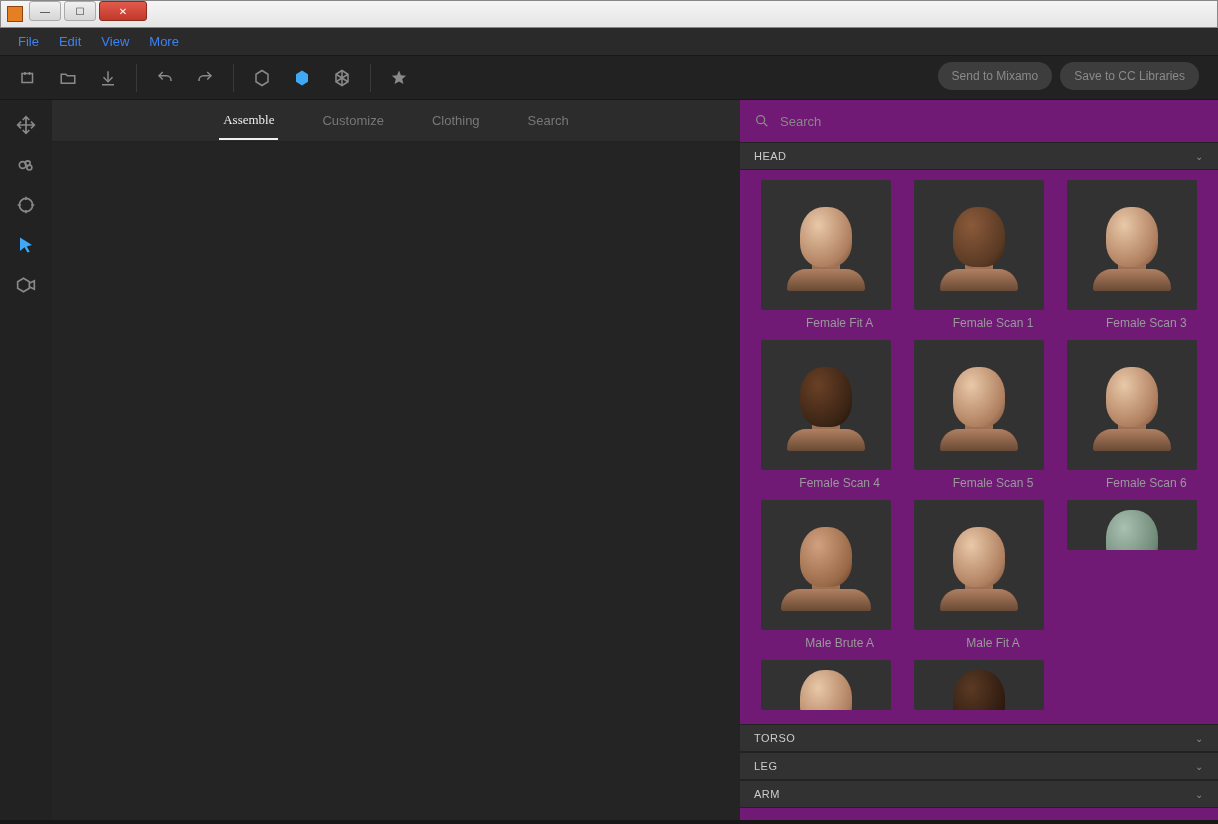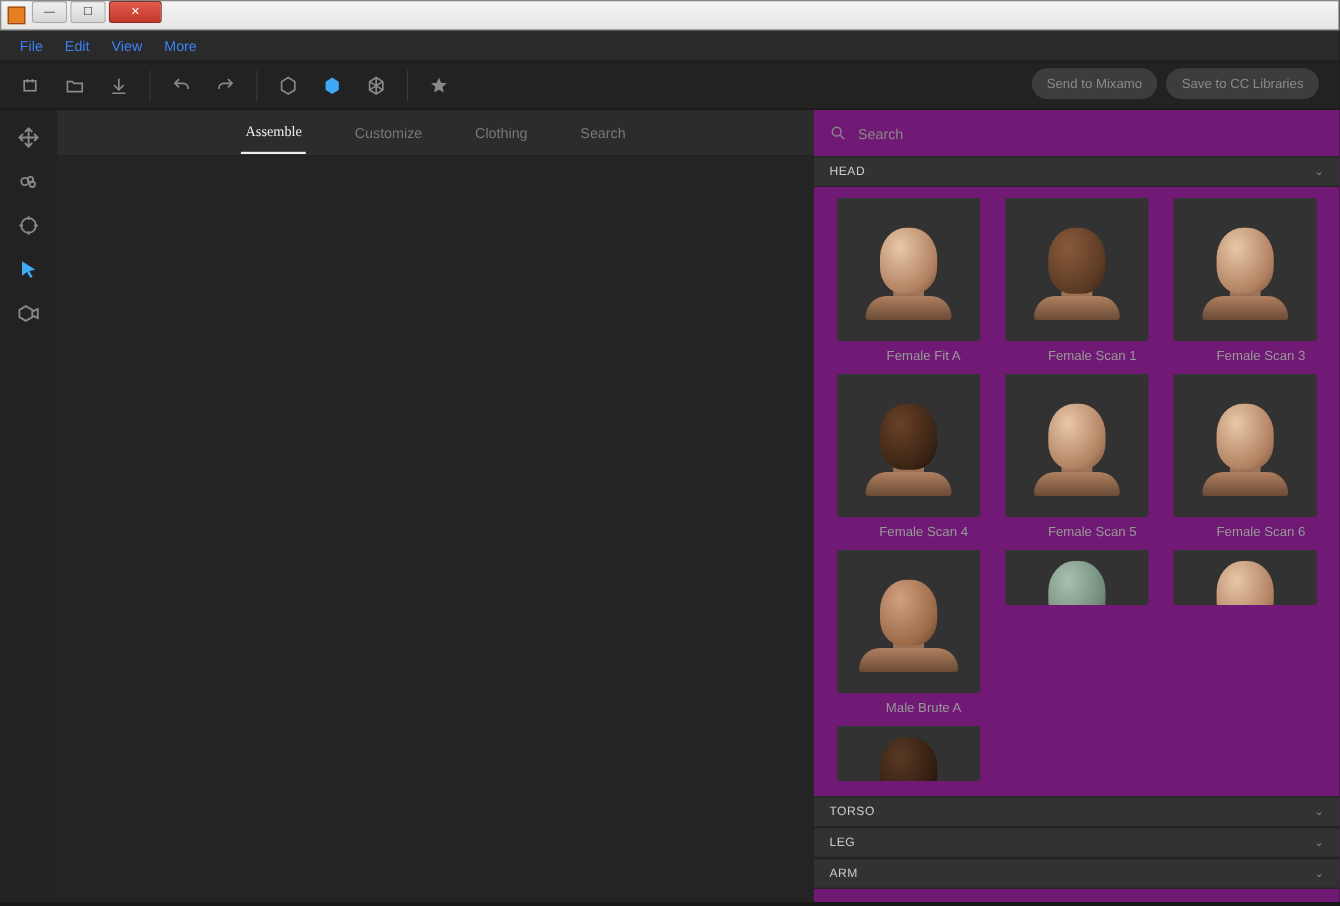--- a/index.html
+++ b/index.html
@@ -274,20 +274,30 @@
         <div class="asset">
           <div class="thumb">
               <div class="head3d">
                 <div class="neck"></div>
                 <div class="shoulder" style="width:90px;left:-15px"></div>
                 <div class="skull" style="background:radial-gradient(ellipse at 35% 30%,#d0a080,#9a6a48 70%,#5a3a22 100%)"></div>
               </div>
             </div>
           <div class="asset-label">Male Brute A</div>
         </div>
+        <div class="asset">
+          <div class="thumb">
+              <div class="head3d">
+                <div class="neck"></div>
+                <div class="shoulder"></div>
+                <div class="skull"></div>
+              </div>
+            </div>
+          <div class="asset-label">Male Fit A</div>
+        </div>
 
         <div class="asset">
           <div class="thumb" style="height:50px;align-items:flex-start">
               <div class="head3d" style="margin-top:6px">
                 <div class="skull" style="background:radial-gradient(ellipse at 35% 30%,#a8c0b0,#708a78 70%,#3a4a40 100%)"></div>
               </div>
             </div>
         </div>
         <div class="asset">
           <div class="thumb" style="height:50px;align-items:flex-start">

